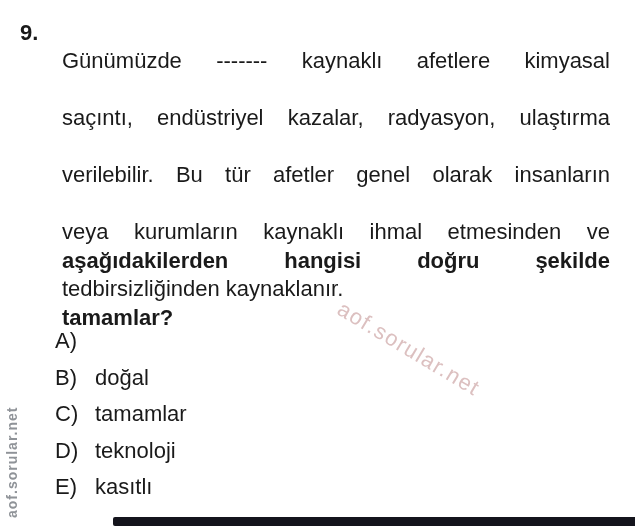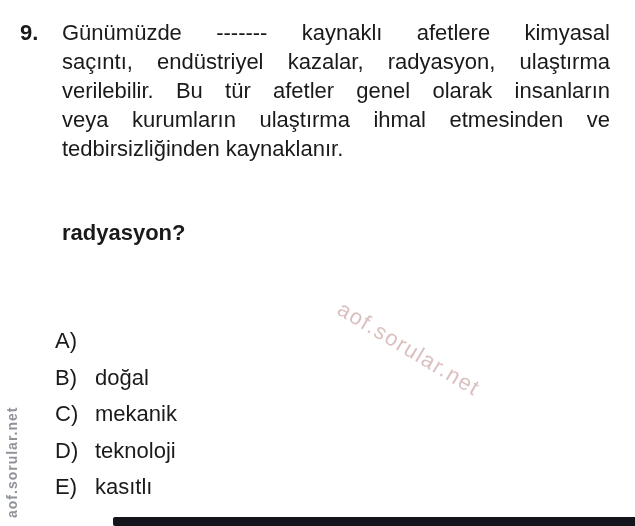--- a/index.html
+++ b/index.html
@@ -32,20 +32,21 @@
     width: 548px;
   }
   .q-body { top: 18px; }
   .q-prompt { top: 218px; font-weight: bold; }
   .text-block .line {
     font-size: 22px;
     line-height: 29px;
     text-align: justify;
     text-align-last: justify;
     white-space: nowrap;
+    margin-top: 28px;
   }
   .text-block .line.last {
     text-align-last: left;
   }
   
   .options {
     position: absolute;
     left: 55px;
     top: 330px;
   }
@@ -104,39 +105,40 @@
 <body>
 
 <div class="page">
 
   <div class="q-number">9.</div>
 
   <div class="text-block q-body">
     <div class="line">Günümüzde ------- kaynaklı afetlere kimyasal</div>
     <div class="line">saçıntı, endüstriyel kazalar, radyasyon, ulaştırma</div>
     <div class="line">verilebilir. Bu tür afetler genel olarak insanların</div>
-    <div class="line">veya kurumların ulaştırma ihmal etmesinden ve</div>
+    <div class="line">veya kurumların kaynaklı ihmal etmesinden ve</div>
     <div class="line last">tedbirsizliğinden kaynaklanır.</div>
   </div>
 
   <div class="text-block q-prompt">
-    <div class="line last">radyasyon?</div>
+    <div class="line">aşağıdakilerden hangisi doğru şekilde</div>
+    <div class="line last">tamamlar?</div>
   </div>
 
   <div class="options">
     <div class="option-row">
       <span class="opt-letter">A)</span>
     </div>
     <div class="option-row">
       <span class="opt-letter">B)</span>
       <span class="opt-text">doğal</span>
     </div>
     <div class="option-row">
       <span class="opt-letter">C)</span>
-      <span class="opt-text">mekanik</span>
+      <span class="opt-text">tamamlar</span>
     </div>
     <div class="option-row">
       <span class="opt-letter">D)</span>
       <span class="opt-text">teknoloji</span>
     </div>
     <div class="option-row">
       <span class="opt-letter">E)</span>
       <span class="opt-text">kasıtlı</span>
     </div>
   </div>

